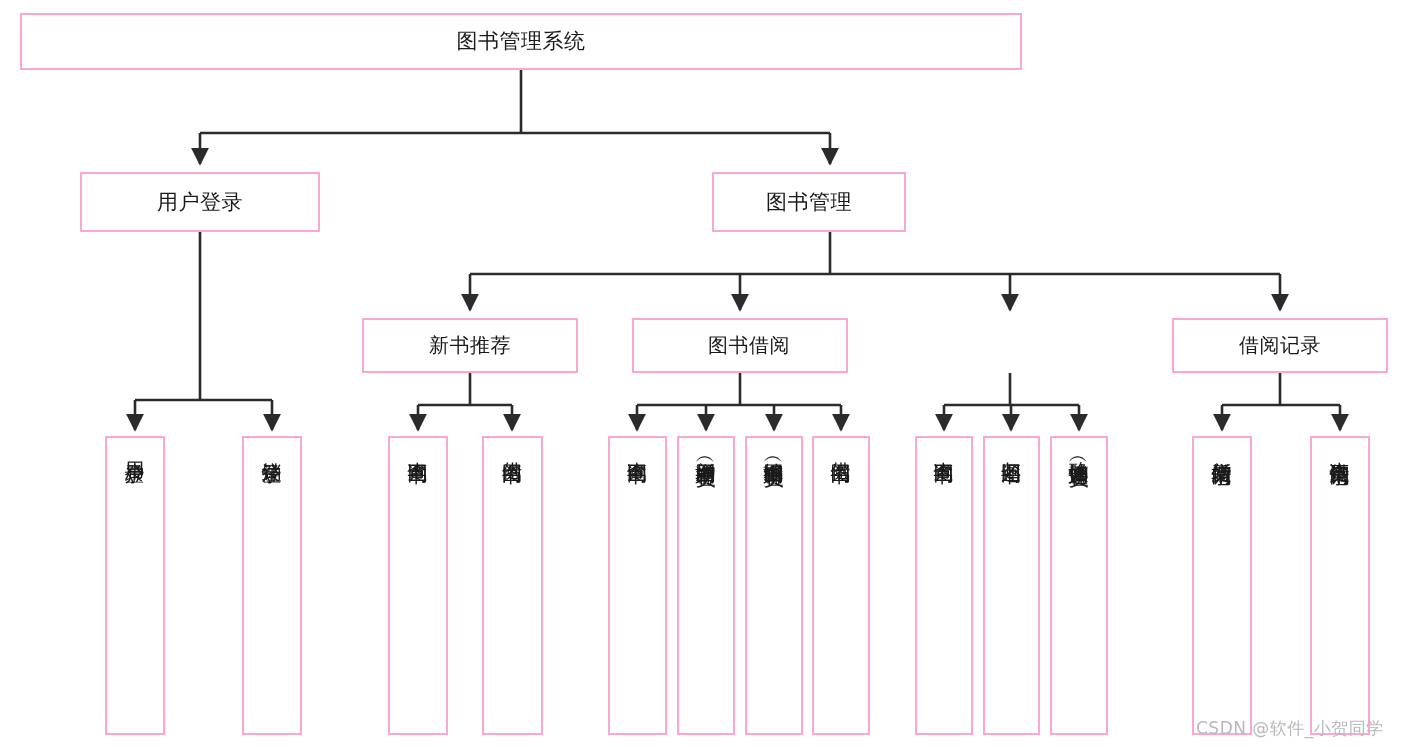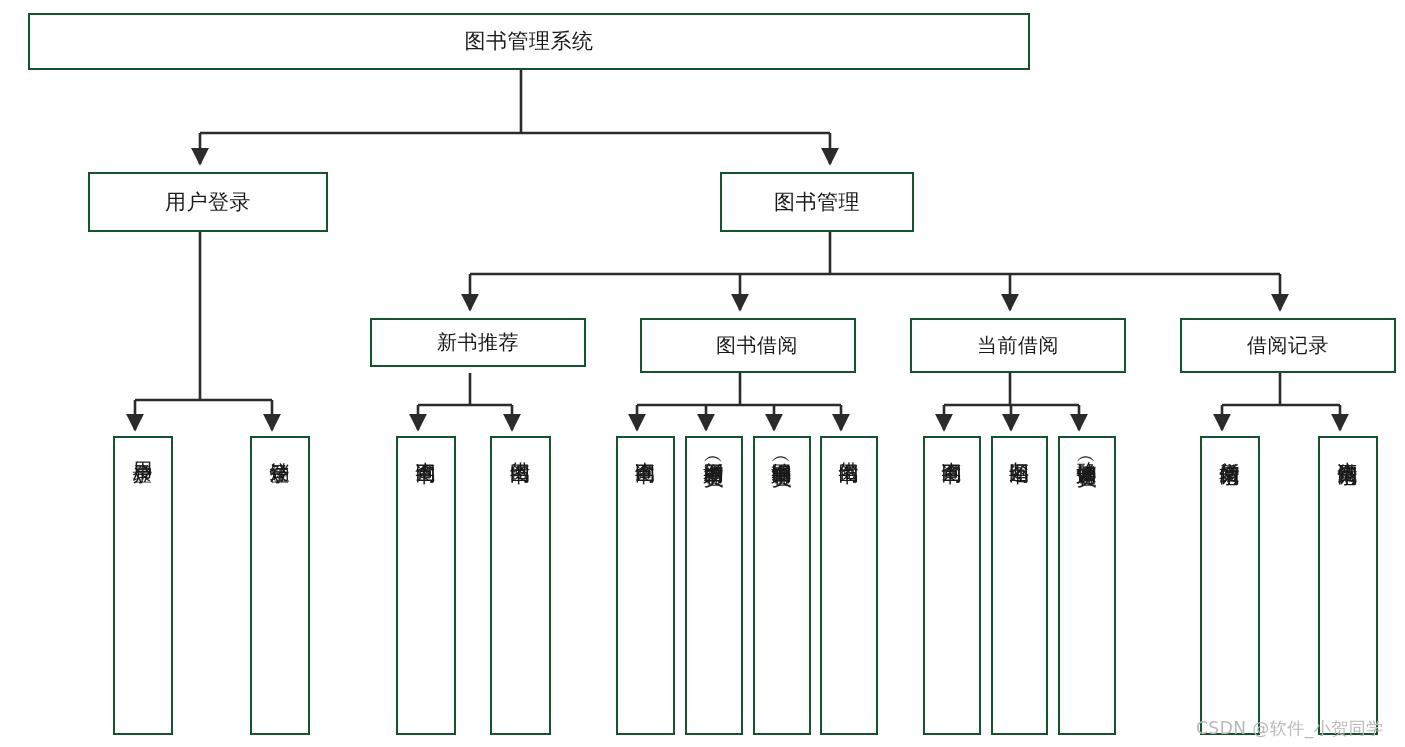--- a/index.html
+++ b/index.html
@@ -23,25 +23,24 @@
     left: 0;
     top: 0;
     width: 1405px;
     height: 747px;
     pointer-events: none;
   }
   .node {
     position: absolute;
     box-sizing: border-box;
     background: #ffffff;
-    border: 2px solid #14532d;
+    border: 2px solid #f9a8d4;
     display: flex;
     align-items: center;
     justify-content: center;
-    margin-left: 8px;
   }
   .node .lbl {
     color: #1a1a1a;
     line-height: 1.18;
     letter-spacing: 0.5px;
   }
   .node.root .lbl   { font-size: 21px; }
   .node.lvl1 .lbl   { font-size: 21px; }
   .node.lvl2 .lbl   { font-size: 20px; }
   .node.leaf {
@@ -125,28 +124,25 @@
     <span class="lbl">图书管理系统</span>
   </div>
 
   <div class="node lvl1" style="left: 80px; top: 172px; width: 240px; height: 60px;">
     <span class="lbl">用户登录</span>
   </div>
   <div class="node lvl1" style="left: 712px; top: 172px; width: 194px; height: 60px;">
     <span class="lbl">图书管理</span>
   </div>
 
-  <div class="node lvl2" style="left: 362px; top: 318px; width: 216px; height: 49px;">
+  <div class="node lvl2" style="left: 362px; top: 318px; width: 216px; height: 55px;">
     <span class="lbl">新书推荐</span>
   </div>
   <div class="node lvl2" style="left: 632px; top: 318px; width: 216px; height: 55px; padding-left: 18px;">
     <span class="lbl">图书借阅</span>
-  </div>
-  <div class="node lvl2" style="left: 902px; top: 318px; width: 216px; height: 55px;">
-    <span class="lbl">当前借阅</span>
   </div>
   <div class="node lvl2" style="left: 1172px; top: 318px; width: 216px; height: 55px;">
     <span class="lbl">借阅记录</span>
   </div>
 
   <div class="node leaf" style="left: 105px; top: 436px; width: 60px; height: 299px;">
     <span class="lbl">用户登录</span>
   </div>
   <div class="node leaf" style="left: 242px; top: 436px; width: 60px; height: 299px;">
     <span class="lbl">注销登录</span>

